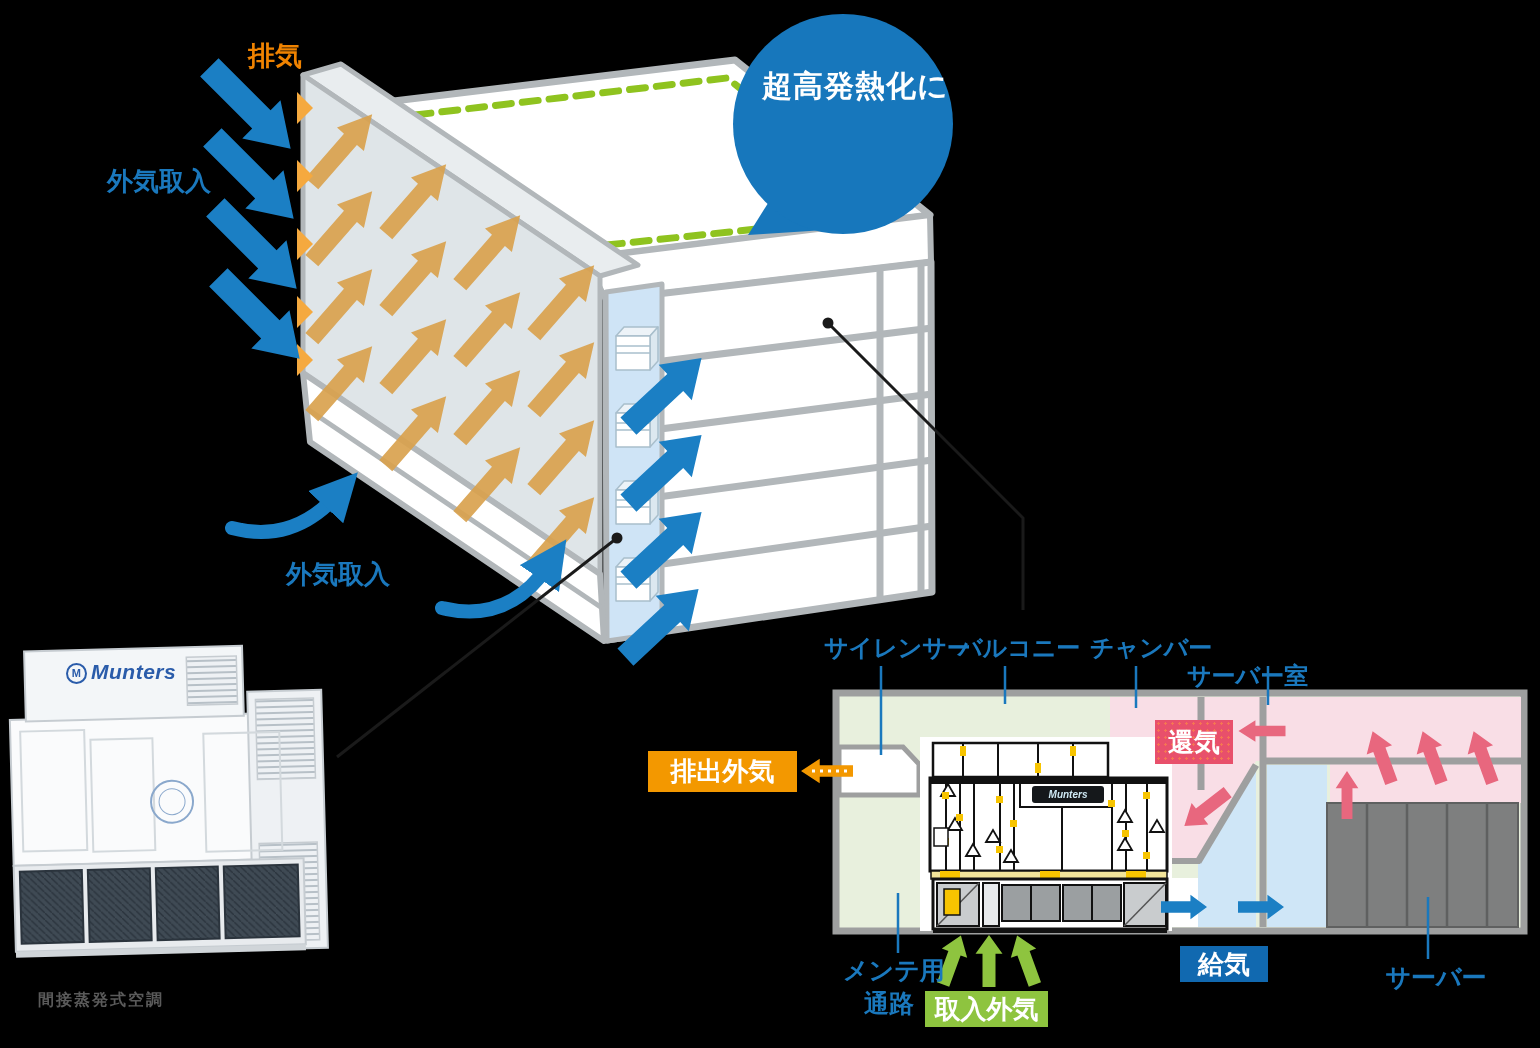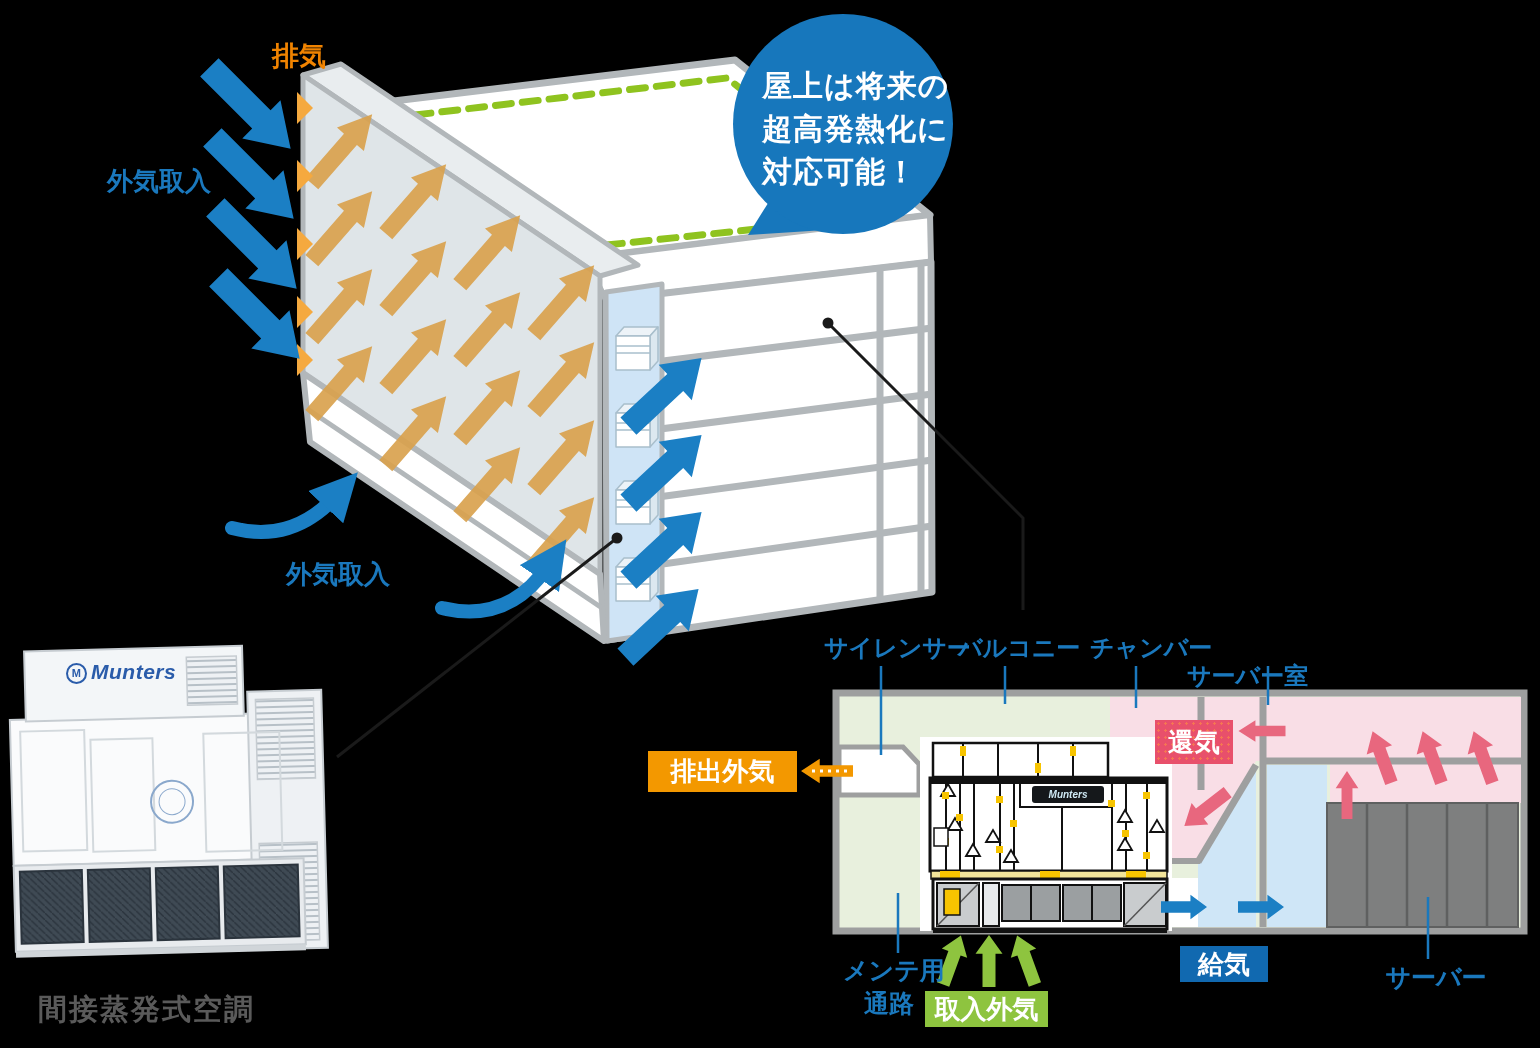--- a/index.html
+++ b/index.html
@@ -16,21 +16,21 @@
   .tag-orange{background:#f39800;}
   .tag-blue{background:#1169b0;}
   .tag-green{background:#8ec43f;}
   .bubble-text{position:absolute;left:762px;top:64px;width:190px;color:#fff;
                font-size:30px;font-weight:bold;line-height:43px;letter-spacing:1px;}
   .bubble-text span{display:block;}
   .munters-logo{position:absolute;left:66px;top:660px;color:#2a5caa;font-weight:bold;
                 font-size:21px;font-style:italic;letter-spacing:.5px;}
   .munters-logo .mk{display:inline-block;width:17px;height:17px;border:2px solid #2a5caa;border-radius:50%;
                     font-size:11px;font-style:normal;line-height:17px;text-align:center;vertical-align:2px;margin-right:4px;}
-  .caption{position:absolute;left:38px;top:990px;color:#5a5a5a;font-size:29px;font-weight:bold;letter-spacing:2px;}
+  .caption{position:absolute;left:38px;top:990px;color:#5a5a5a;font-size:16px;font-weight:bold;letter-spacing:2px;}
   .ahu-chip{position:absolute;left:1032px;top:786px;width:72px;height:17px;background:#15181b;border-radius:3px;
             color:#cfe9f4;font-size:10px;font-weight:bold;font-style:italic;text-align:center;line-height:17px;}
 </style>
 </head>
 <body>
 
 <div class="stage">
 
 <svg width="1540" height="1048" viewBox="0 0 1540 1048">
   <defs>
@@ -307,28 +307,26 @@
       <use href="#barrow" transform="translate(1261,907) rotate(0) scale(0.46,0.45)" fill="#1b7fc4"></use>
       <use href="#barrow" transform="translate(952,960) rotate(-70) scale(0.52,0.50)" fill="#8ec43f"></use>
       <use href="#barrow" transform="translate(989,961) rotate(-90) scale(0.52,0.50)" fill="#8ec43f"></use>
       <use href="#barrow" transform="translate(1026,960) rotate(-110) scale(0.52,0.50)" fill="#8ec43f"></use>
       <use href="#barrow" transform="translate(827,771) rotate(180) scale(0.52,0.45)" fill="#f39800"></use>
       <line x1="812" y1="771" x2="848" y2="771" stroke="#fff" stroke-width="3" stroke-dasharray="3 5"></line>
     </g>
   </g>
 </svg>
 
-<div class="lbl lbl-orange" style="left:272px;top:38px;">排気</div>
+<div class="lbl lbl-orange" style="left:248px;top:38px;">排気</div>
 <div class="lbl lbl-blue" style="left:107px;top:164px;">外気取入</div>
 <div class="lbl lbl-blue" style="left:286px;top:557px;">外気取入</div>
 
 <div class="bubble-text">
-  <span>屋上は将来の</span>
   <span>超高発熱化に</span>
-  <span>対応可能！</span>
 </div>
 
 <div class="munters-logo">
   <span class="mk">M</span><span>Munters</span>
 </div>
 <div class="caption">間接蒸発式空調</div>
 
 <div class="ahu-chip">Munters</div>
 
 <div class="lbl plan-lbl" style="left:824px;top:632px;width:116px;">サイレンサー</div>

